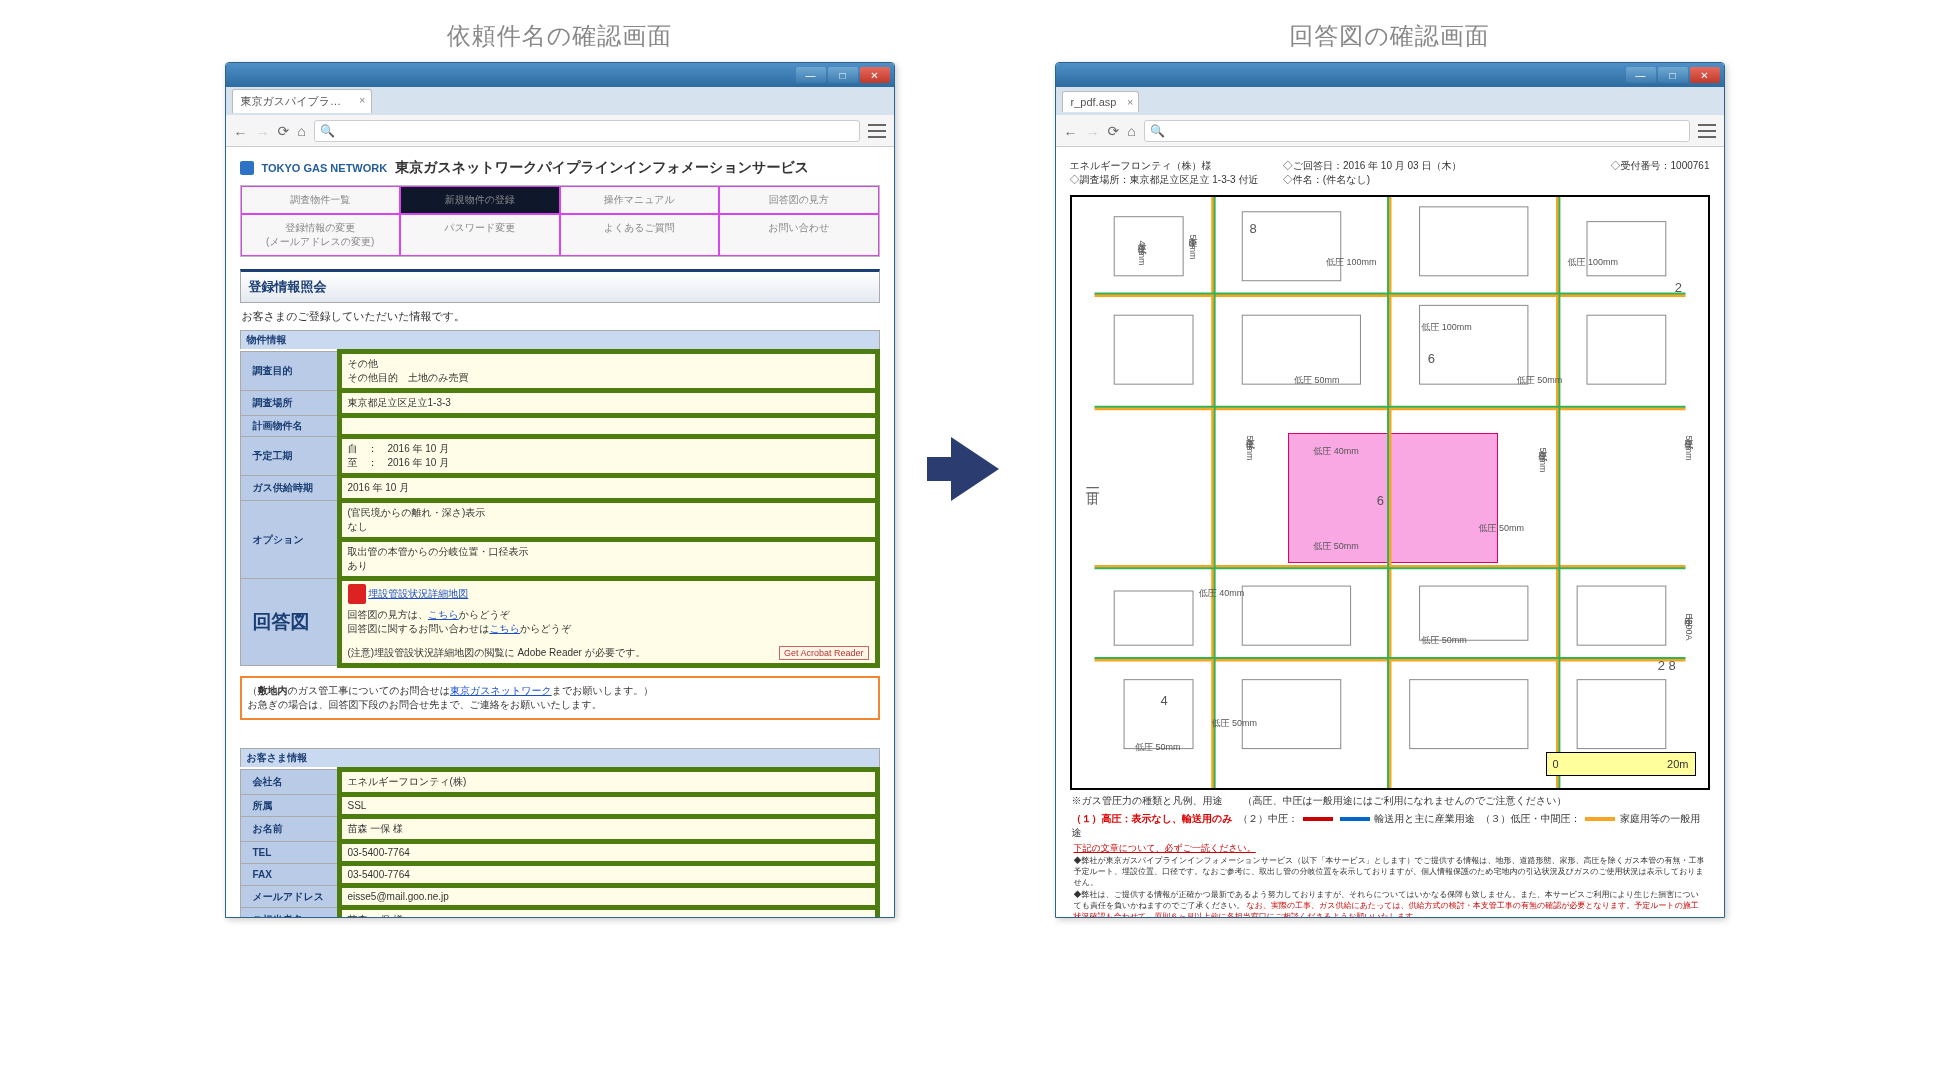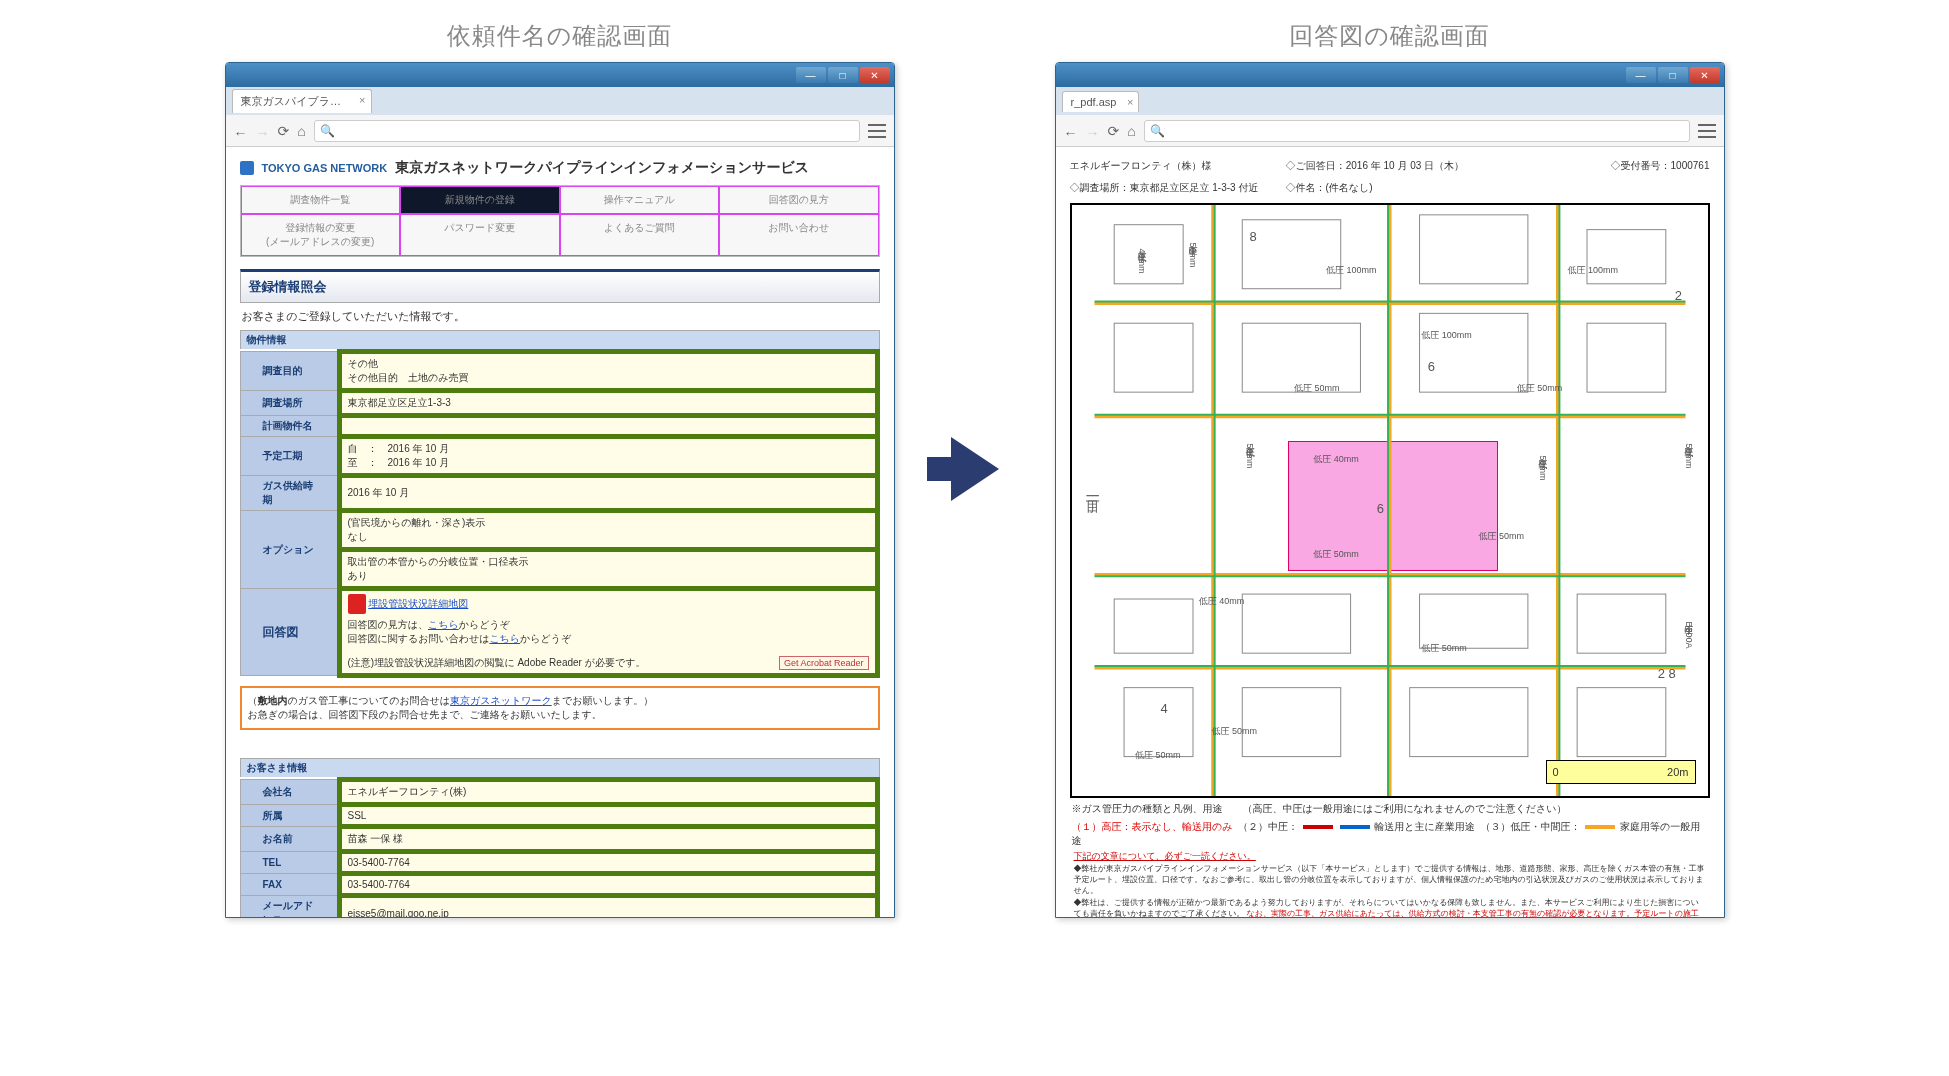--- a/index.html
+++ b/index.html
@@ -77,39 +77,39 @@
   .nav-cell{border:1px solid #d946ef;text-align:center;padding:6px 2px;font-size:10px;color:#888;background:#f7f7f7;}
   .nav-cell.active{background:#0f172a;}
   .section-bar{
     margin-top:12px;border-top:3px solid #1b3e74;
     background:linear-gradient(#fff,#e4e8f0);
     padding:6px 8px;font-weight:bold;color:#1b3e74;font-size:13px;
     border:1px solid #aaa;border-top:3px solid #1b3e74;
   }
   .subtext{font-size:11px;padding:6px 2px;}
   .prop-table{width:100%;border-collapse:collapse;font-size:10px;}
-  .prop-table th{background:#b9cbe6;color:#1b3e74;text-align:left;padding:3px 22px;border:1px solid #aaa;width:99px;font-weight:bold;}
+  .prop-table th{background:#b9cbe6;color:#1b3e74;text-align:left;padding:3px 12px;border:1px solid #aaa;width:99px;font-weight:bold;}
   .prop-table td{background:#fffde7;padding:3px 6px;border:5px solid #4d7c0f;}
   .grp-head{background:#c9d9f0;font-size:10px;font-weight:bold;padding:2px 6px;border:1px solid #aaa;border-bottom:none;color:#1b3e74;}
   .answer-cell{padding:6px;}
   .pdf-icon{display:inline-block;width:18px;height:20px;background:#d22;border-radius:2px;vertical-align:middle;}
   .link{color:#1a4fcc;text-decoration:underline;cursor:pointer;}
   .acro-badge{float:right;border:1px solid #c66;padding:1px 4px;font-size:9px;background:#fff6e6;color:#b33;}
   .orange-box{border:2px solid #f08833;padding:6px;font-size:10px;margin-top:8px;}
   .backbtn{text-align:right;margin-top:6px;}
 
   
-  .pdf-head{font-size:10px;display:grid;grid-template-columns:1fr 1fr 1fr;gap:8px;padding:4px 8px;}
+  .pdf-head{font-size:10px;display:grid;grid-template-columns:1fr 1fr 1fr;gap:0;padding:4px 8px;}
   .map-frame{border:2px solid #000;height:595px;margin:4px 8px 2px 8px;position:relative;background:#fff;overflow:hidden;}
   .map-svg{position:absolute;left:0;top:0;width:100%;height:100%;}
   .map-label{position:absolute;font-size:9px;color:#555;}
   .pink-zone{position:absolute;background:#f9a8e4;border:1px solid #d06;}
   .scale-bar{position:absolute;right:12px;bottom:12px;background:#fffe9c;border:1px solid #000;width:150px;height:24px;display:flex;align-items:center;justify-content:space-between;padding:0 6px;font-size:11px;}
   .legend{font-size:10px;padding:2px 10px;}
-  .legend .hp{color:#d00;}
+  .legend .hp{color:#d00;font-weight:bold;}
   .legend .sw{display:inline-block;width:30px;height:4px;vertical-align:middle;margin:0 2px;}
   .red-text{color:#c00;font-size:9px;padding:0 12px;}
   .fine{font-size:8px;color:#333;padding:0 12px;line-height:1.4;}
 
   
   .arrow-col{width:80px;display:flex;justify-content:center;}
   .arrow{width:0;height:0;border-top:32px solid transparent;border-bottom:32px solid transparent;border-left:48px solid #2b3c70;position:relative;}
   .arrow::before{content:'';position:absolute;left:-72px;top:-12px;width:24px;height:24px;background:#2b3c70;}
 </style>
 </head>
@@ -196,21 +196,21 @@
           <tr>
                 <th rowspan="2">オプション</th>
               <td style="white-space:pre-line">(官民境からの離れ・深さ)表示
 なし</td>
               </tr>
           <tr>
                 <td style="white-space:pre-line">取出管の本管からの分岐位置・口径表示
 あり</td>
               </tr>
           <tr>
-            <th style="font-size:12px;vertical-align:middle">回答図</th>
+            <th style="font-size:19px;vertical-align:middle">回答図</th>
             <td class="answer-cell">
               <div style="margin-bottom:4px">
                 <span class="pdf-icon"></span>
                 <span class="link">埋設管設状況詳細地図</span>
               </div>
               <div>
                 <span>回答図の見方は、</span><span class="link">こちら</span><span>からどうぞ</span><br>
                 <span>回答図に関するお問い合わせは</span><span class="link">こちら</span><span>からどうぞ</span>
               </div>
               <div style="margin-top:10px">

